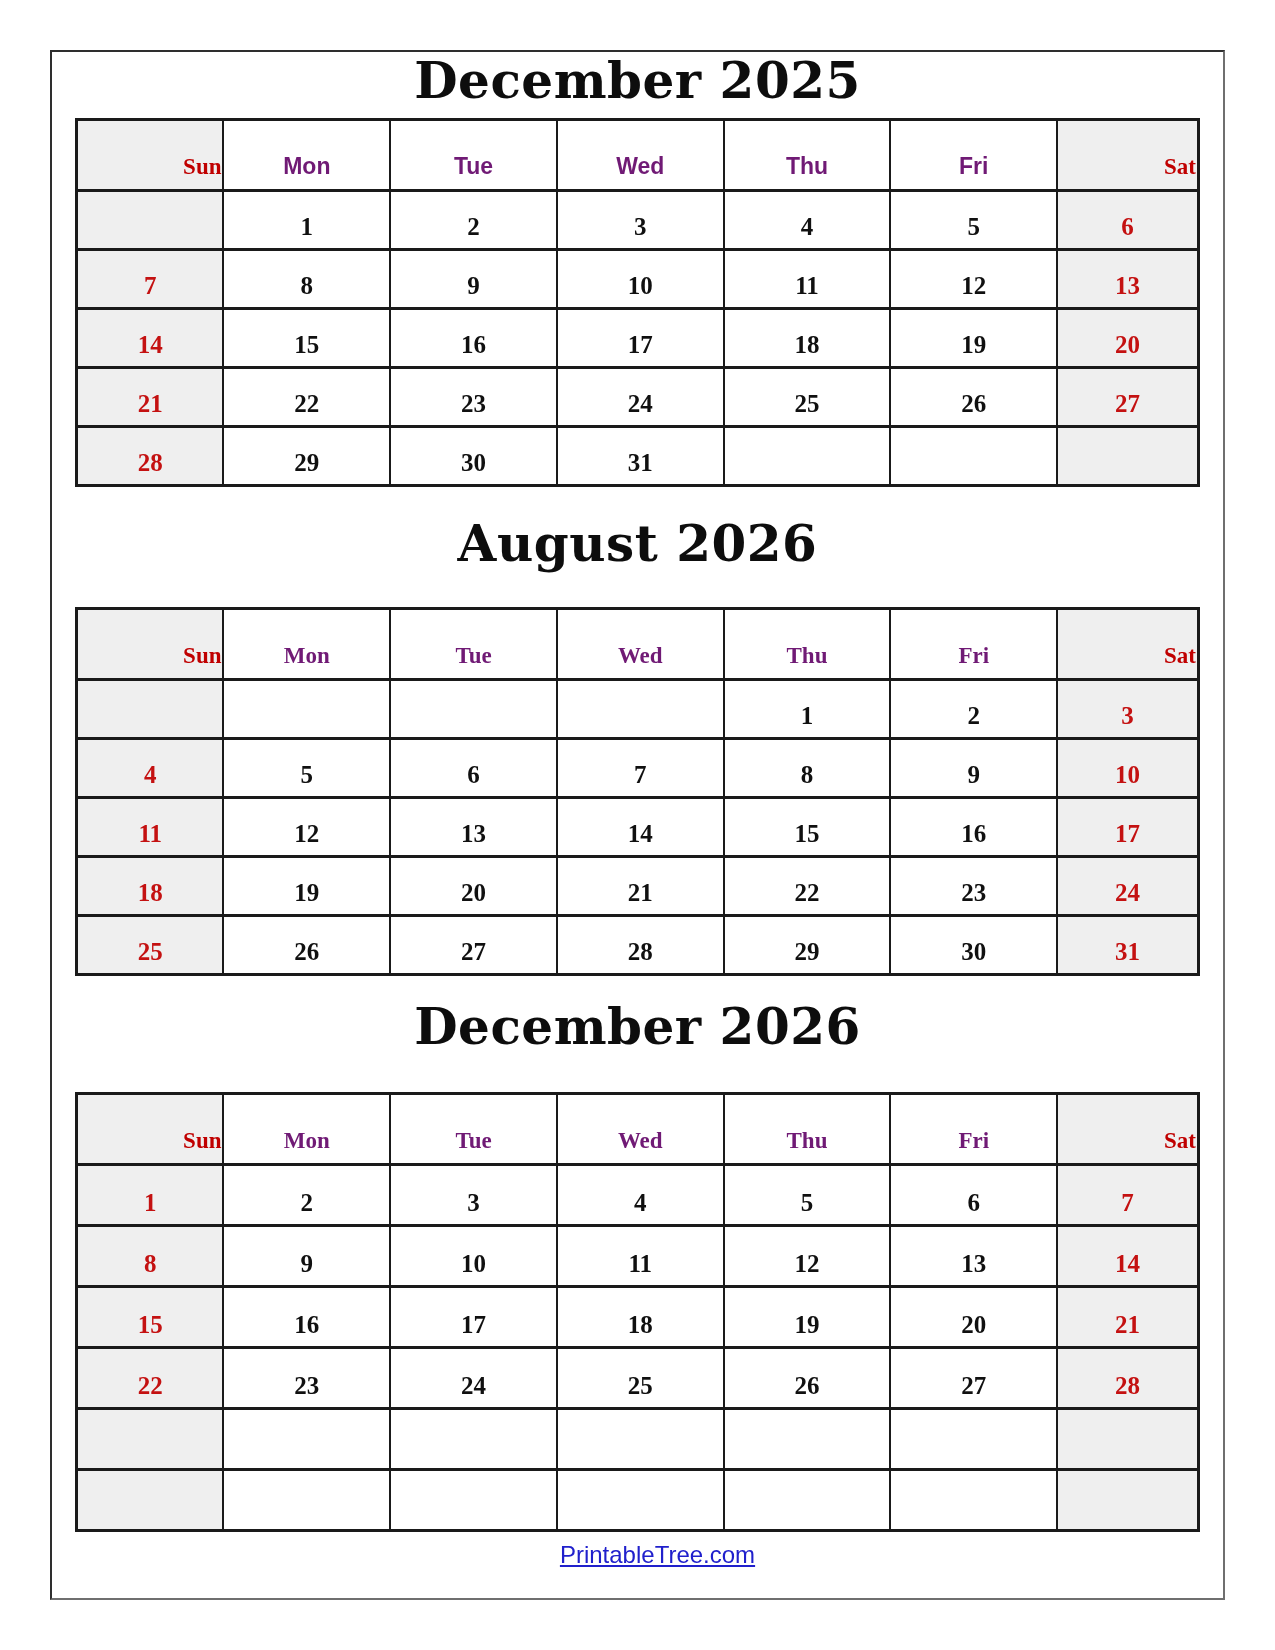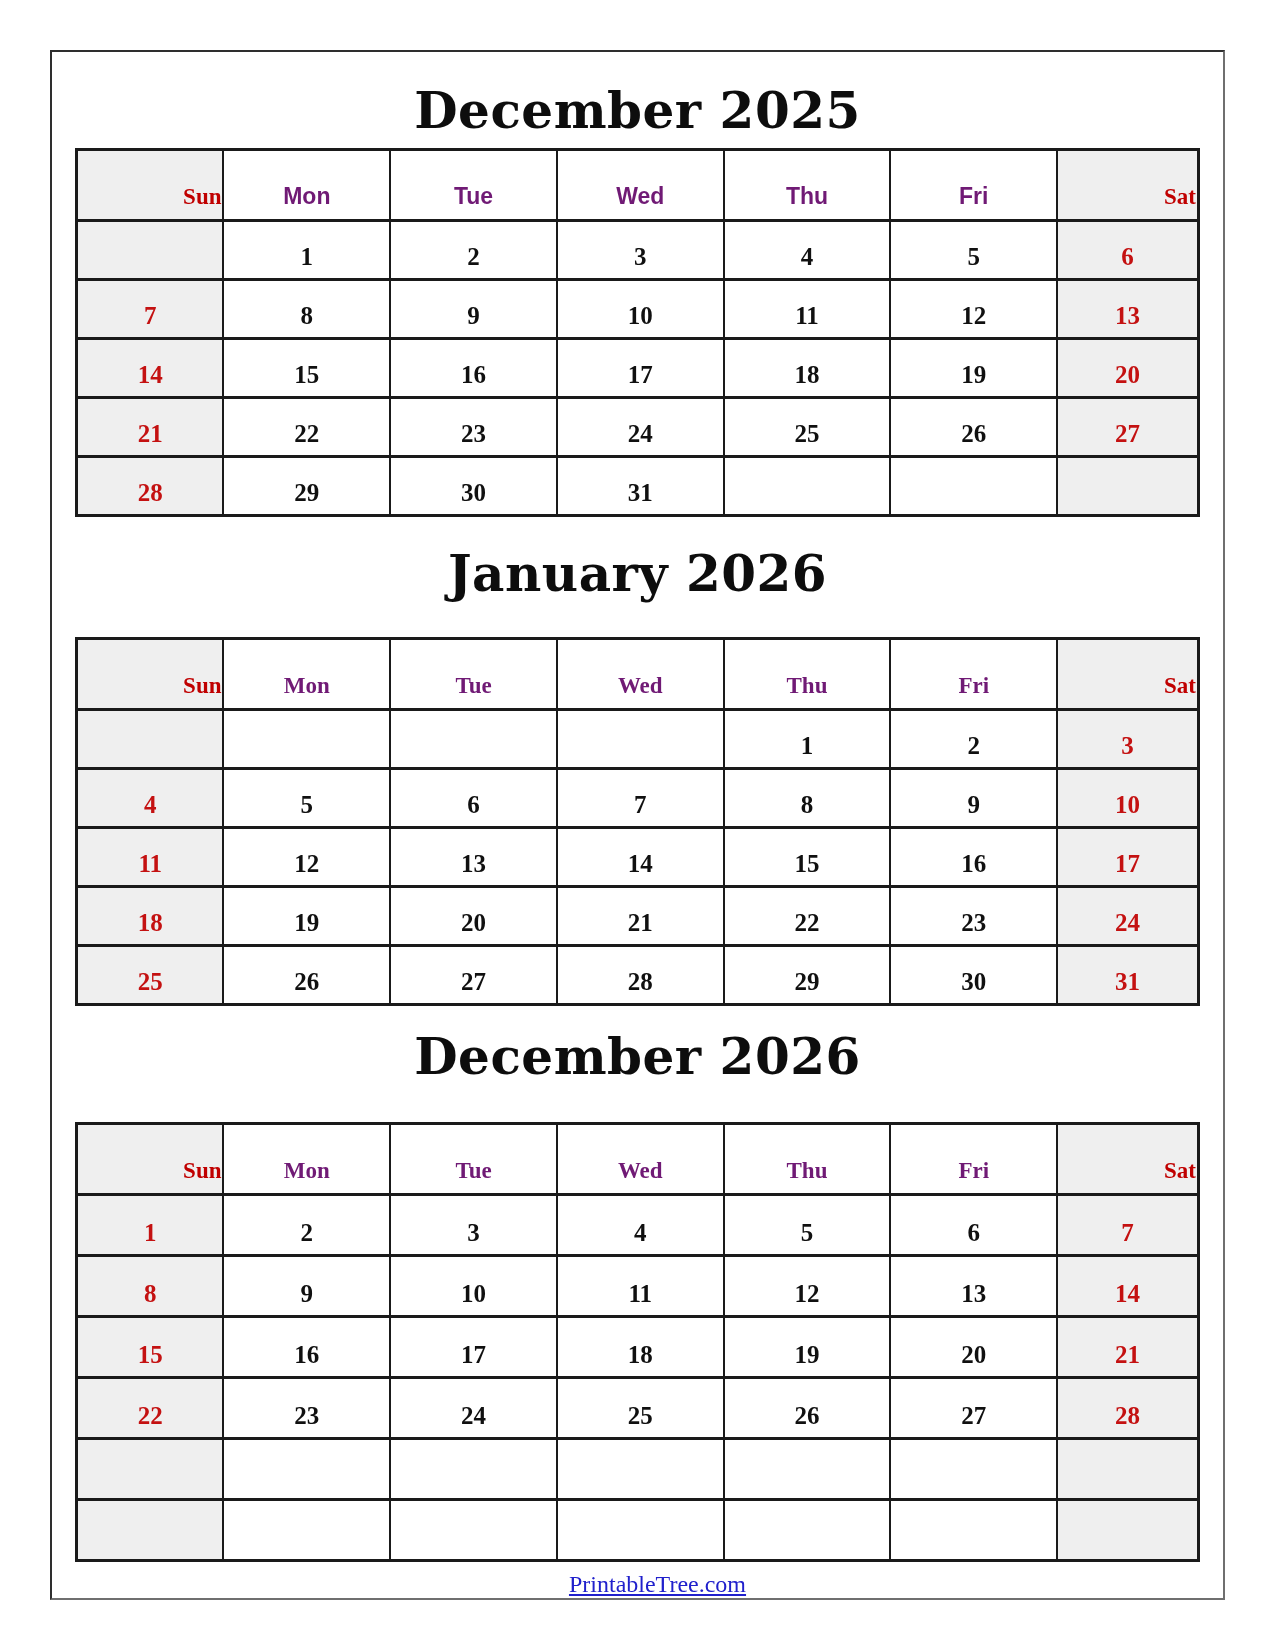--- a/index.html
+++ b/index.html
@@ -23,21 +23,21 @@
     left:50px;top:50px;
     width:1175px;height:1550px;
     border:2px solid;
     border-color:#2e2e2e #6f6f6f #6f6f6f #2e2e2e;
     pointer-events:none;
   }
   .content{
     position:relative;
     width:1125px;
     margin:0 auto;
-    padding-top:82px;
+    padding-top:52px;
   }
   .month-title{
     margin:0;
     font-family:"DejaVu Serif", serif;
     font-weight:bold;
     font-size:50px;
     line-height:58px;
     text-align:center;
     color:#0d0d0d;
     letter-spacing:0.5px;
@@ -95,21 +95,21 @@
   table.calendar td.weekend{
     background:var(--weekend-bg);
     color:var(--red-date);
   }
 
   .footer{
     text-align:center;
     margin-top:9px;
   }
   .footer a{
-    font-family:Liberation Serif, serif;
+    font-family:Liberation Sans, sans-serif;
     font-size:24px;
     color:var(--link);
     text-decoration:underline;
     cursor:pointer;
     margin-left:40px;
   }
 </style>
 </head>
 <body>
 
@@ -184,21 +184,21 @@
             <td>31</td>
             <td></td>
             <td></td>
             <td class="weekend"></td>
           </tr>
         </tbody>
     </table>
   </section>
 
   <section class="month month-1">
-    <h1 class="month-title">January 2026</h1>
+    <h1 class="month-title">August 2026</h1>
     <table class="calendar">
       <colgroup>
         <col class="col-sun">
           <col class="col-mid">
           <col class="col-mid">
           <col class="col-mid">
           <col class="col-mid">
           <col class="col-mid">
           <col class="col-sat">
       </colgroup>

